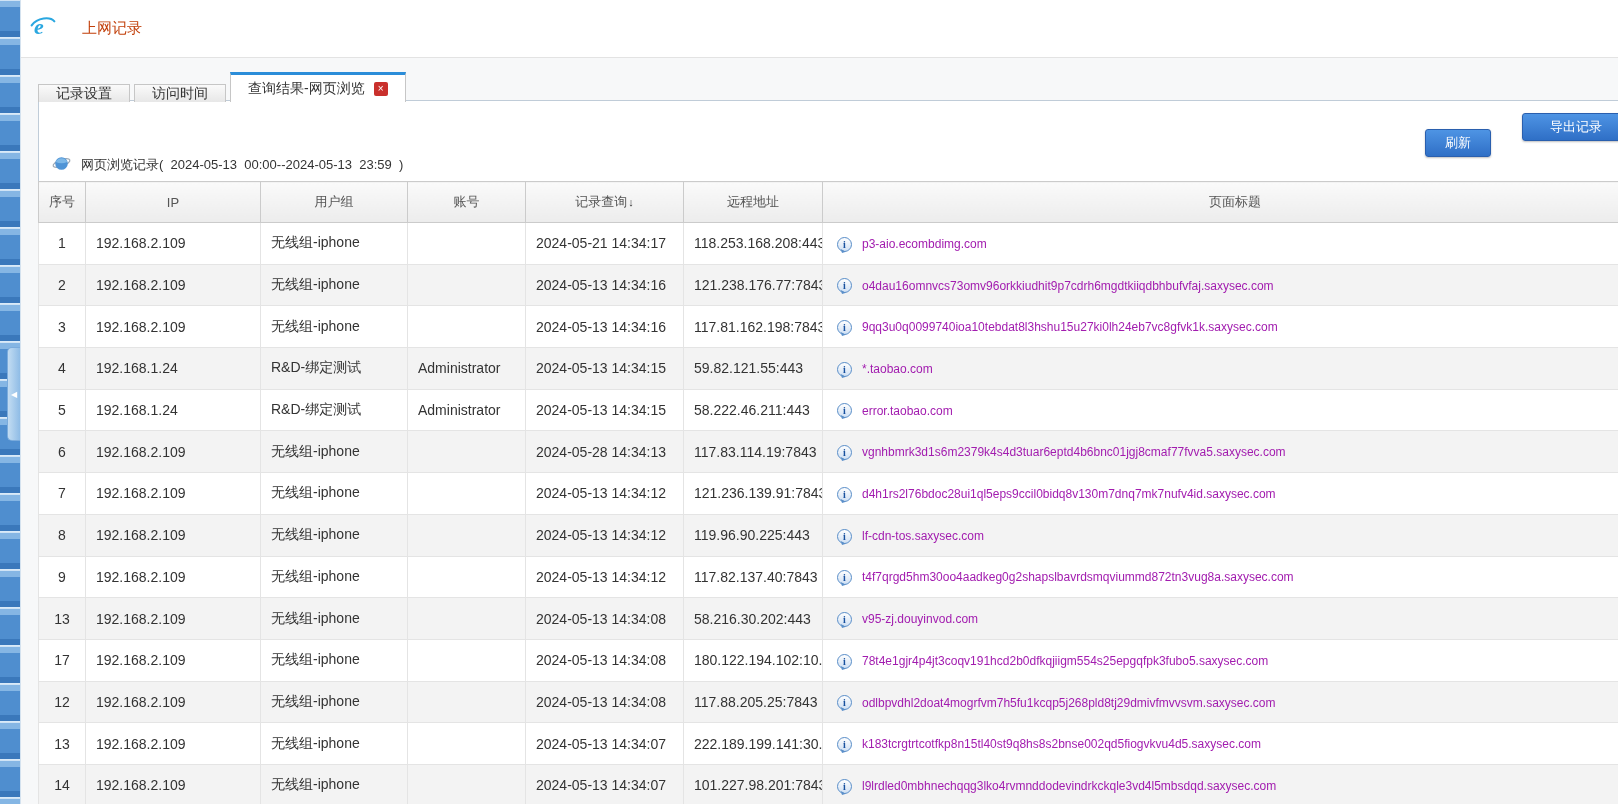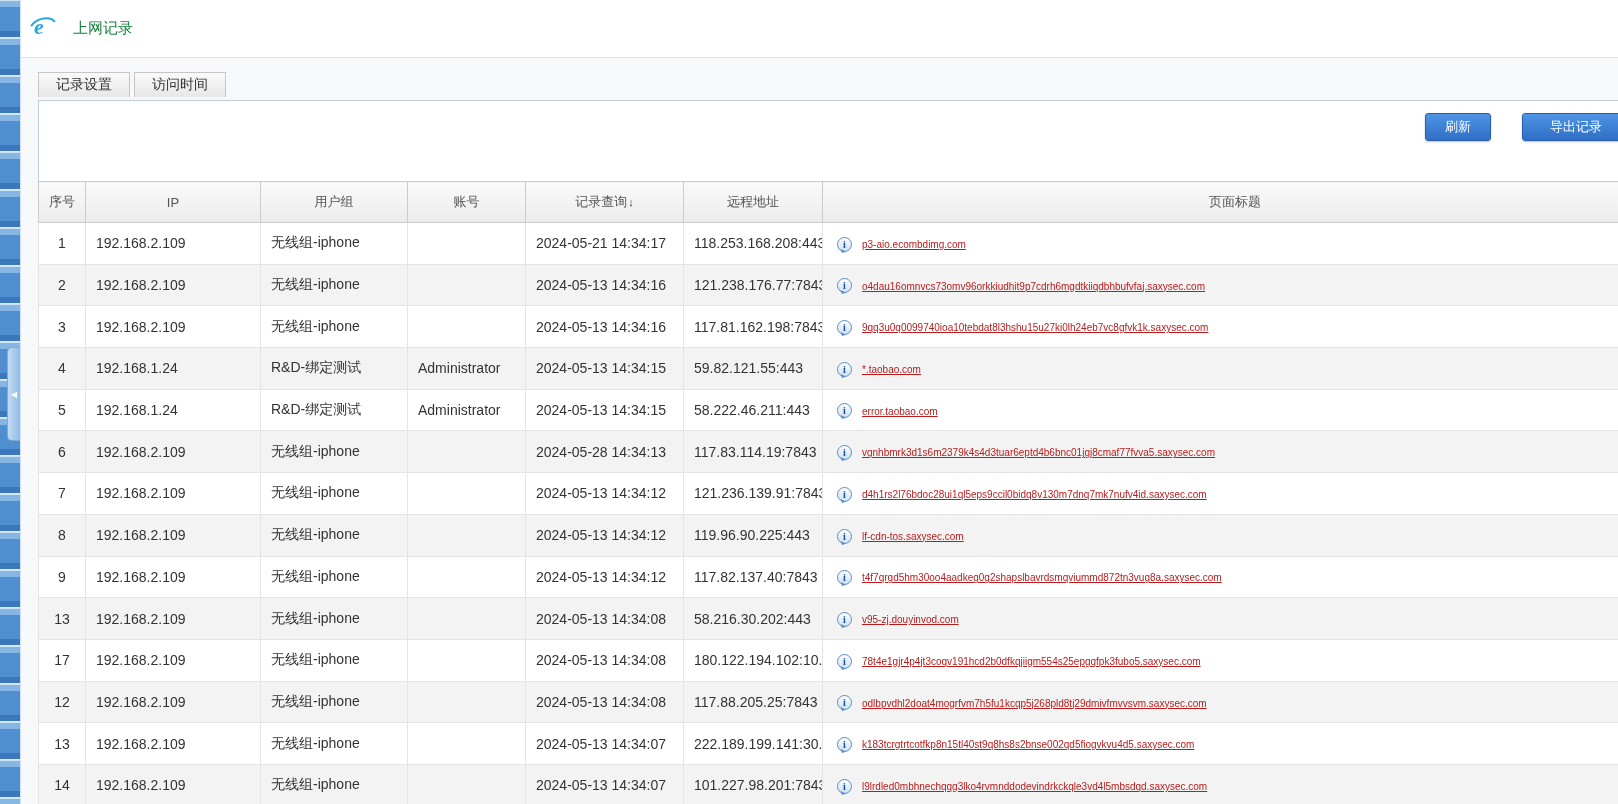--- a/index.html
+++ b/index.html
@@ -20,26 +20,26 @@
     border:1px solid #7aabdc;border-right:none;border-radius:5px 0 0 5px;
     display:flex;align-items:center;justify-content:center;
     color:#fff;font-size:8px;cursor:pointer;
   }
   
   .app-header{
     position:absolute;left:21px;top:0;right:0;height:57px;background:#fff;
     border-bottom:1px solid #e3e3e3;display:flex;align-items:center;
   }
   .ie-icon{margin-left:9px;flex:0 0 auto;}
-  .app-title{margin-left:17px;font-size:15px;color:#15803d;}
+  .app-title{margin-left:26px;font-size:15px;color:#c2410c;}
   
   .workspace{position:absolute;left:21px;top:58px;right:0;bottom:0;background:#f7f8f9;}
   .tab-strip{position:absolute;left:17px;top:14px;display:flex;align-items:flex-end;gap:4px;z-index:3;}
   .tab{
-    box-sizing:border-box;height:25px;margin-bottom:0;padding:0 17px;
+    box-sizing:border-box;height:18px;margin-bottom:0;padding:0 17px;
     display:flex;align-items:center;background:linear-gradient(#fafafa,#e7e7e7);
     border:1px solid #c6c6c6;border-bottom:none;font-size:14px;color:#333;cursor:pointer;
   }
   .tab.active{
     height:30px;background:#fff;border-top:3px solid #2b8dd9;
     position:relative;z-index:4;
   }
   .tab-close{
     width:14px;height:14px;margin-left:9px;border-radius:2px;background:#c9302c;
     color:#fff;font-size:10px;line-height:14px;text-align:center;cursor:pointer;
@@ -48,21 +48,21 @@
   .panel{
     position:absolute;left:17px;top:42px;width:1610px;height:980px;
     background:#fff;border:1px solid #c0ccd8;z-index:2;
   }
   .btn{
     position:absolute;top:12px;height:28px;box-sizing:border-box;
     background:linear-gradient(#4e94e4,#2f6fc6);border:1px solid #2a5fae;border-radius:3px;
     color:#fff;font-size:13px;display:flex;align-items:center;justify-content:center;
     box-shadow:0 1px 2px rgba(0,0,0,.25);cursor:pointer;
   }
-  .btn-refresh{left:1386px;width:66px;}
+  .btn-refresh{left:1386px;width:66px;margin-top:16px;}
   .btn-export{left:1483px;width:108px;}
   .summary{position:absolute;left:13px;top:52px;display:flex;align-items:center;gap:10px;}
   .summary-text{font-size:13px;color:#333;white-space:pre;}
   
   table.records{
     position:absolute;left:-1px;top:80px;width:1610px;
     border-collapse:collapse;table-layout:fixed;
   }
   .records th{
     box-sizing:border-box;height:41px;background:linear-gradient(#fafafa,#ececec);
@@ -71,21 +71,21 @@
   }
   .records td{
     box-sizing:border-box;height:41.7px;border:1px solid #e4e4e4;
     font-size:14px;color:#333;padding:0 4px 0 10px;
     white-space:nowrap;overflow:hidden;background:#fff;
   }
   .records tr:nth-child(even) td{background:#f3f3f3;}
   .records td.c-no{text-align:center;padding:0;}
   .records td.c-title{padding-left:14px;}
   .sort-icon{font-size:11px;color:#333;margin-left:1px;}
-  a.page-link{color:#b91c1c;font-size:10px;text-decoration:underline;cursor:pointer;}
+  a.page-link{color:#a21caf;font-size:12px;cursor:pointer;}
   .info-icon{
     position:relative;display:inline-block;box-sizing:border-box;width:15px;height:15px;
     margin-right:10px;border:1px solid #5b8fc9;border-radius:50%;
     background:linear-gradient(#fefefe,#cfe0f4);
     color:#17509e;font:bold 10px "Liberation Serif",serif;
     text-align:center;line-height:13px;vertical-align:middle;cursor:pointer;
   }
   .info-icon::after{
     content:"";position:absolute;left:1px;bottom:-5px;
     border:3px solid transparent;border-top-color:#5b8fc9;transform:rotate(28deg);
@@ -112,27 +112,41 @@
 
 <div class="workspace">
 
   <div class="tab-strip">
     <div class="tab">
       <span>记录设置</span>
     </div>
     <div class="tab">
       <span>访问时间</span>
     </div>
+    <div class="tab active">
+      <span>查询结果-网页浏览</span>
+      <span class="tab-close">×</span>
+    </div>
   </div>
 
   <div class="panel">
 
     <div class="btn btn-refresh">刷新</div>
     <div class="btn btn-export">导出记录</div>
 
+    <div class="summary">
+      <span>
+        <svg width="19" height="19" viewBox="0 0 20 20">
+          <ellipse cx="10" cy="10.5" rx="9.3" ry="3.4" fill="none" stroke="#9aa7b5" stroke-width="1.3" transform="rotate(-20 10 10.5)"></ellipse>
+          <circle cx="10" cy="11" r="6.6" fill="#4f94d6"></circle>
+          <path d="M4 9.5 a6.6 6.6 0 0 1 12 0 q-6 2.5 -12 0z" fill="#7db8e8"></path>
+        </svg>
+      </span>
+      <span class="summary-text">网页浏览记录(  2024-05-13  00:00--2024-05-13  23:59  )</span>
+    </div>
 
     <table class="records">
       <colgroup>
         <col style="width:47px">
           <col style="width:175px">
           <col style="width:147px">
         <col style="width:118px">
           <col style="width:158px">
           <col style="width:139px">
           <col>

